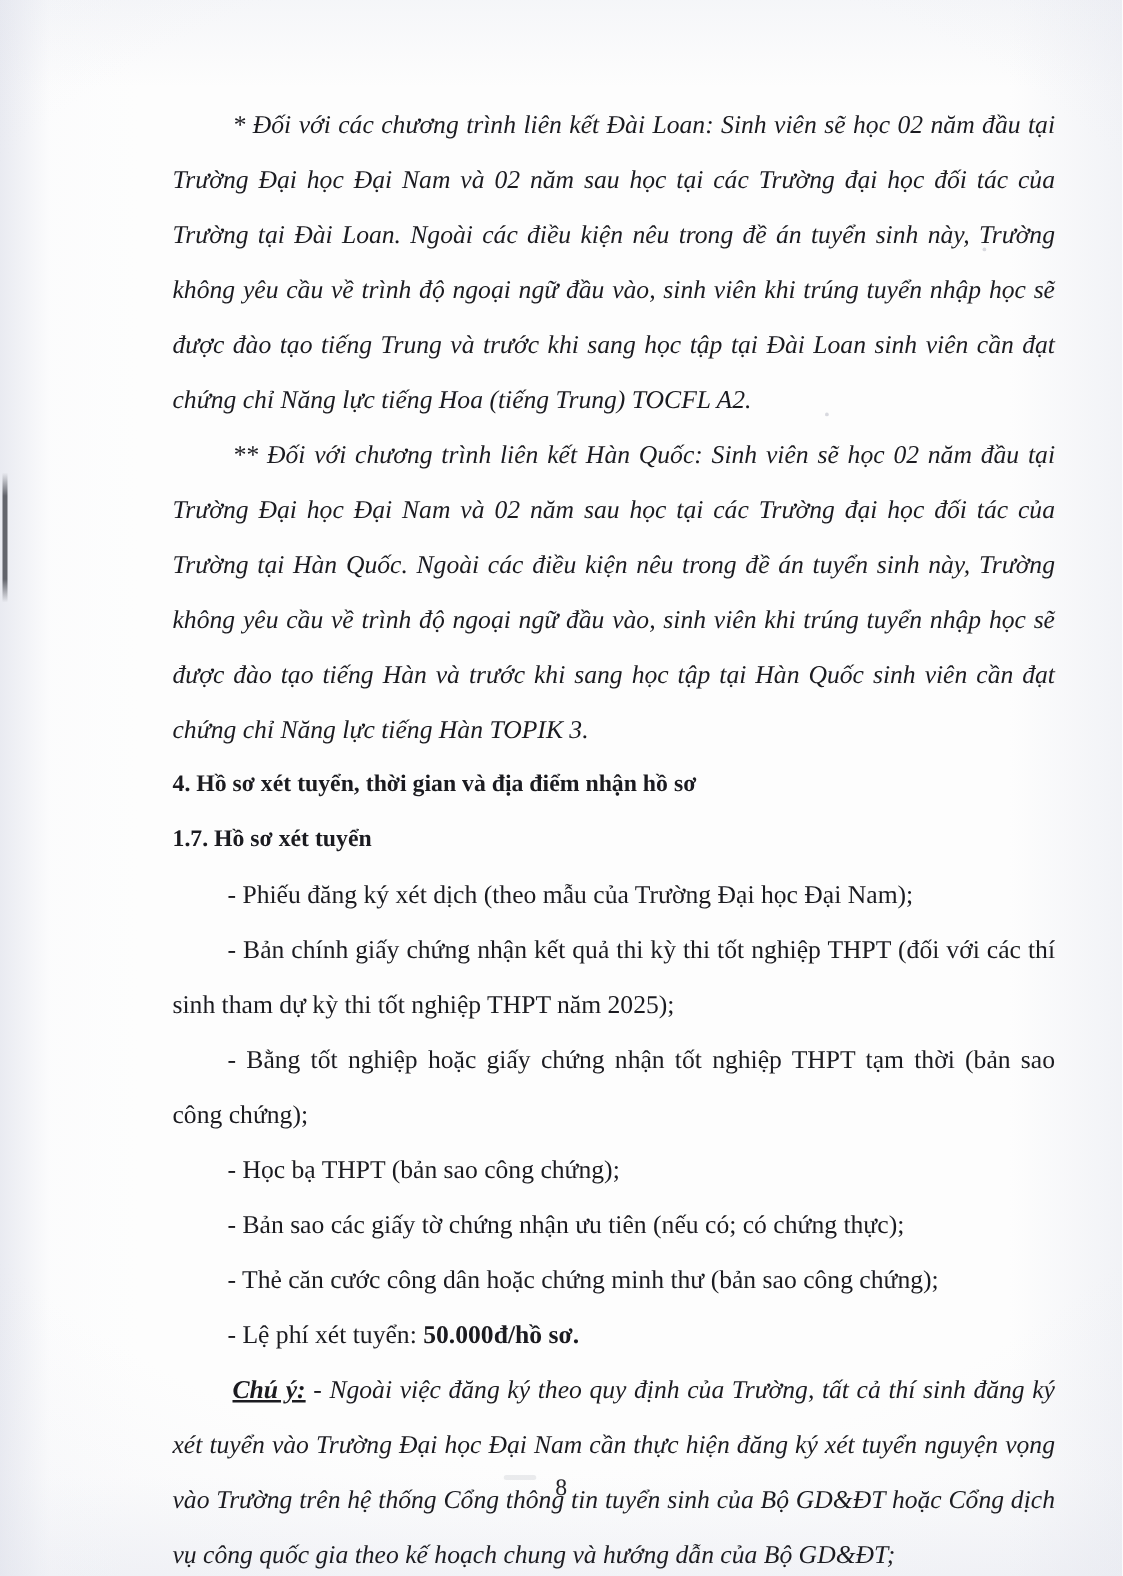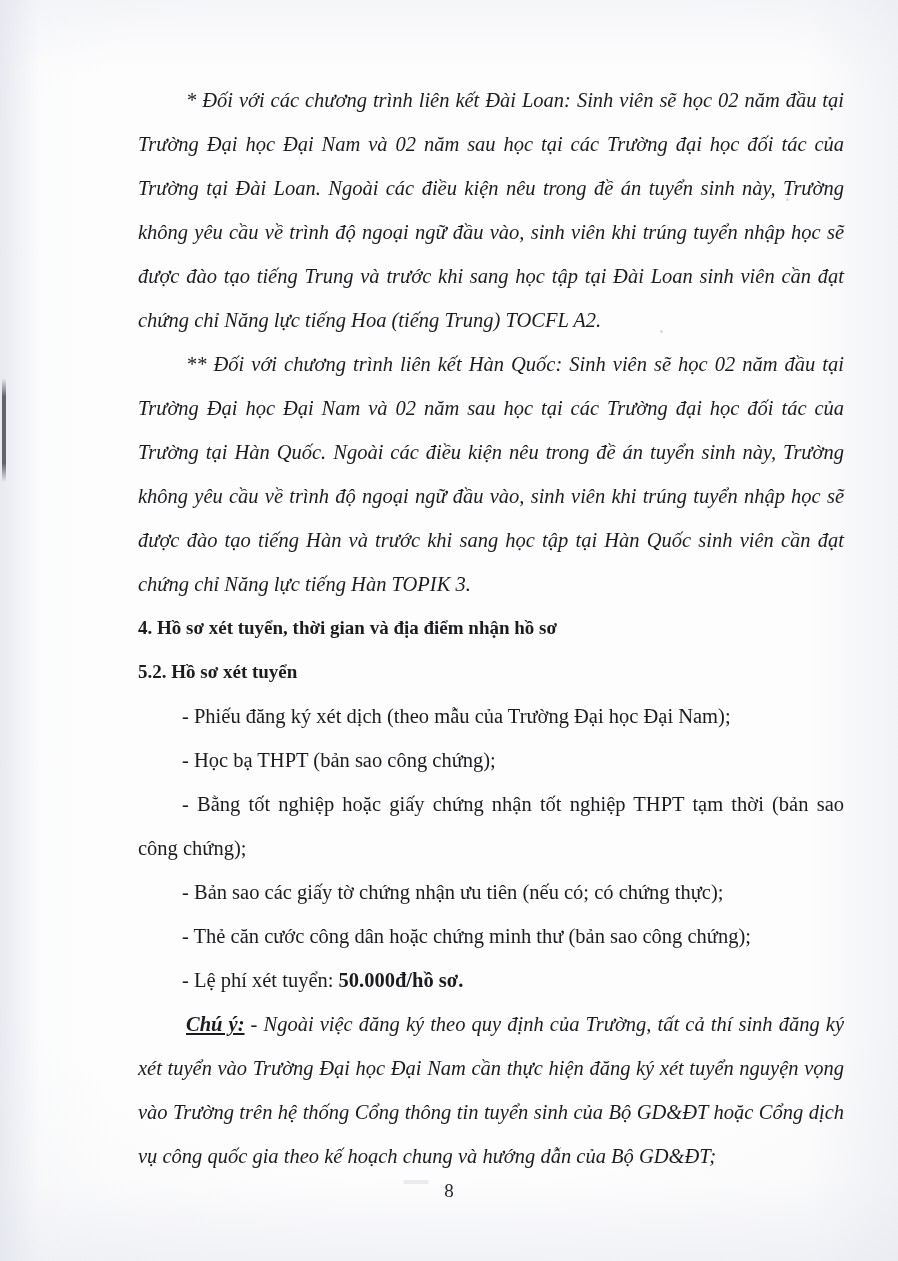--- a/index.html
+++ b/index.html
@@ -118,37 +118,41 @@
 
     <p class="body-italic">
       <span class="indent"></span><span>** Đối với chương trình liên kết Hàn Quốc: Sinh viên sẽ học 02 năm đầu tại Trường Đại học Đại Nam và 02 năm sau học tại các Trường đại học đối tác của Trường tại Hàn Quốc. Ngoài các điều kiện nêu trong đề án tuyển sinh này, Trường không yêu cầu về trình độ ngoại ngữ đầu vào, sinh viên khi trúng tuyển nhập học sẽ được đào tạo tiếng Hàn và trước khi sang học tập tại Hàn Quốc sinh viên cần đạt chứng chỉ Năng lực tiếng Hàn TOPIK 3.</span>
     </p>
 
     <h2 class="heading">
       <span>4. Hồ sơ xét tuyển, thời gian và địa điểm nhận hồ sơ</span>
     </h2>
 
     <h2 class="heading">
-      <span>5.2. Hồ sơ xét tuyển</span>
+      <span>1.7. Hồ sơ xét tuyển</span>
     </h2>
 
     <p class="body-roman">
       <span class="indent-sm"></span><span>-</span>
       <span>Phiếu đăng ký xét dịch </span><span class="ital">(theo mẫu của Trường Đại học Đại Nam)</span><span>;</span>
     </p>
 
-
     <p class="body-roman">
       <span class="indent-sm"></span><span>-</span>
-      <span>Học bạ THPT </span><span class="ital">(bản sao công chứng)</span><span>;</span>
+      <span>Bản chính giấy chứng nhận kết quả thi kỳ thi tốt nghiệp THPT </span><span class="ital">(đối với các thí sinh tham dự kỳ thi tốt nghiệp THPT năm 2025)</span><span class="ital">;</span>
     </p>
 
     <p class="body-roman">
       <span class="indent-sm"></span><span>-</span>
       <span>Bằng tốt nghiệp hoặc giấy chứng nhận tốt nghiệp THPT tạm thời </span><span class="ital">(bản sao công chứng)</span><span>;</span>
+    </p>
+
+    <p class="body-roman">
+      <span class="indent-sm"></span><span>-</span>
+      <span>Học bạ THPT </span><span class="ital">(bản sao công chứng)</span><span>;</span>
     </p>
 
     <p class="body-roman">
       <span class="indent-sm"></span><span>-</span>
       <span>Bản sao các giấy tờ chứng nhận ưu tiên </span><span class="ital">(nếu có; có chứng thực)</span><span>;</span>
     </p>
 
     <p class="body-roman">
       <span class="indent-sm"></span><span>-</span>
       <span>Thẻ căn cước công dân hoặc chứng minh thư </span><span class="ital">(bản sao công chứng)</span><span>;</span>

